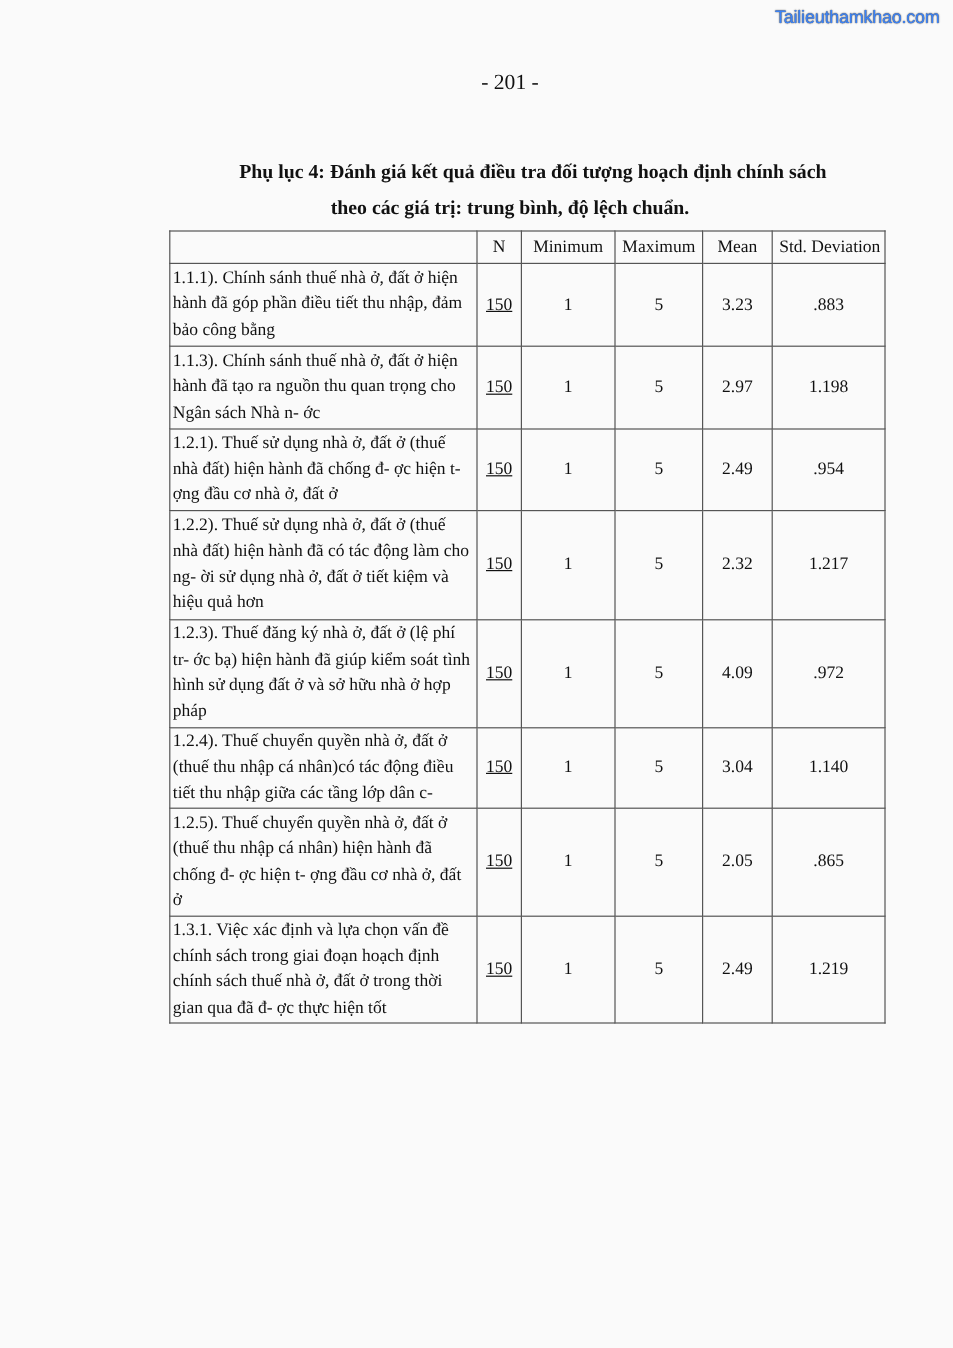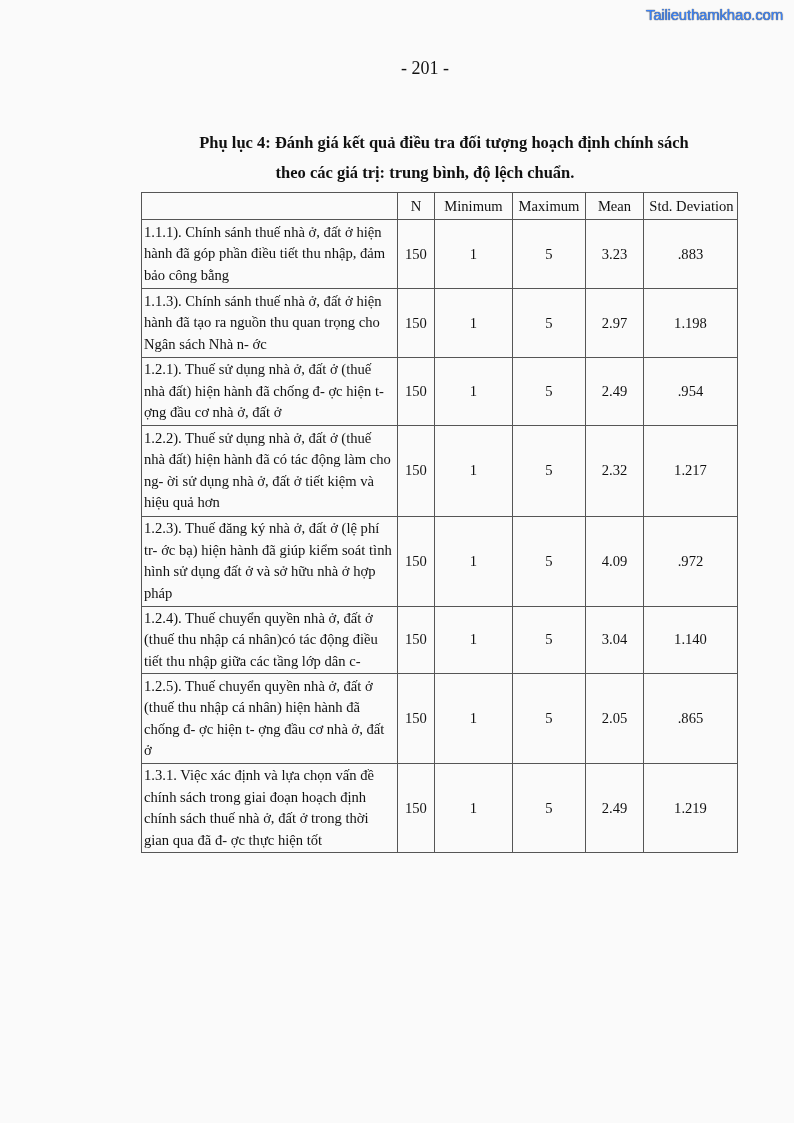--- a/index.html
+++ b/index.html
@@ -62,21 +62,21 @@
       text-align: center;
       white-space: nowrap;
     }
     table.stats th.th-std { text-align: center; padding-left: 2px; }
     table.stats td.desc {
       text-align: left;
       line-height: 21.5px;
       padding: 1px 2px 1px 2px;
     }
     table.stats td.num { text-align: center; }
-    table.stats td.num.n { text-align: left; padding-left: 7px; }
+    table.stats td.num.n { text-align: left; padding-left: 7px; text-decoration: underline; }
     col.c-desc { width: 256px; }
     col.c-n    { width: 37px; }
     col.c-min  { width: 78px; }
     col.c-max  { width: 73px; }
     col.c-mean { width: 58px; }
     col.c-std  { width: 94px; }
   </style>
 </head>
 <body>
 

